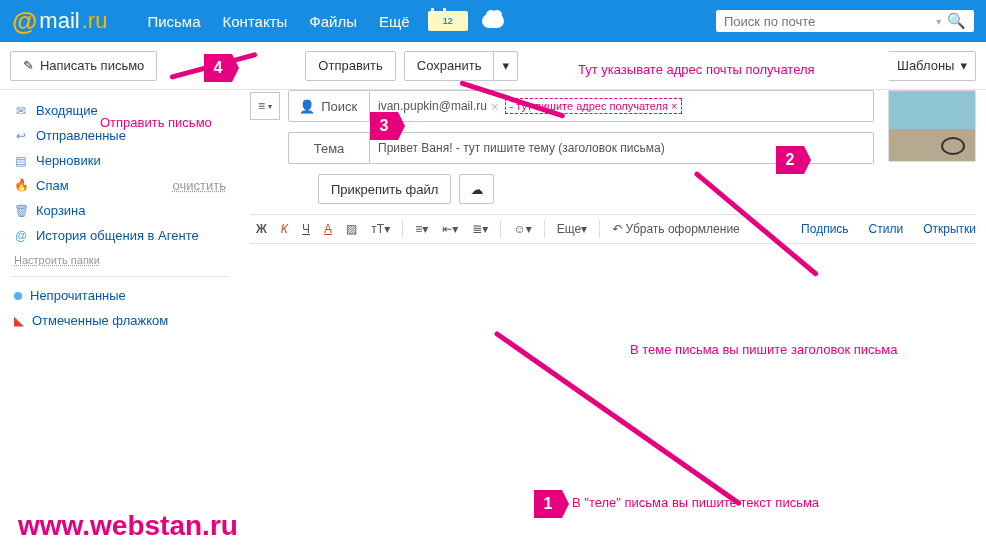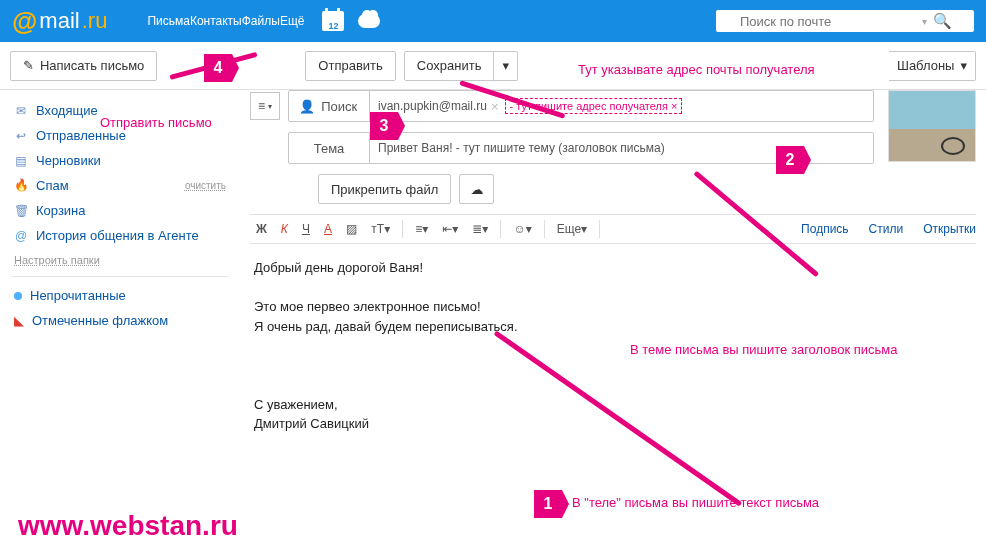--- a/index.html
+++ b/index.html
@@ -2,48 +2,48 @@
 <html><head>
 <meta charset="utf-8">
 <style>
 *{box-sizing:border-box;margin:0;padding:0;font-family:Arial,Helvetica,sans-serif}
 body{width:986px;height:550px;overflow:hidden;background:#fff;font-size:13px;color:#333;position:relative}
 .topbar{background:#168de2;height:42px;display:flex;align-items:center;padding:0 12px;color:#fff}
 .logo{display:flex;align-items:center;gap:2px;font-size:22px;font-weight:500}
 .logo .at{color:#ffb400;font-size:26px;font-weight:bold}
 .logo .m{color:#fff}
 .logo .ru{color:#ffb400}
-.topnav{display:flex;margin-left:40px;font-size:12px}
+.topnav{display:flex;gap:22px;margin-left:40px;font-size:15px}
 .topnav span{cursor:pointer}
 .topicons{display:flex;gap:14px;margin-left:18px;align-items:center}
-.cal-icon{width:22px;height:20px;background:#ffffff;border-radius:2px;position:relative;display:flex;align-items:flex-end;justify-content:center}
+.cal-icon{width:40px;height:20px;background:#fef9c3;border-radius:2px;position:relative;display:flex;align-items:center;justify-content:center}
 .cal-icon::before{content:"";position:absolute;top:-3px;left:3px;width:3px;height:5px;background:#fff;border-radius:1px;box-shadow:12px 0 #fff}
 .cal-icon span{color:#168de2;font-size:9px;font-weight:bold}
 .cloud-icon{width:22px;height:14px;background:#fff;border-radius:10px;position:relative}
 .cloud-icon::before{content:"";position:absolute;width:10px;height:10px;background:#fff;border-radius:50%;top:-4px;left:4px;box-shadow:6px 0 #fff}
-.search{margin-left:auto;display:flex;align-items:center;background:#fff;border-radius:2px;height:22px;width:258px;padding:0 24px}
+.search{margin-left:auto;display:flex;align-items:center;background:#fff;border-radius:2px;height:22px;width:258px;padding:0 8px}
 .search input{border:none;outline:none;flex:1;font-size:13px;color:#555}
 .search .caret{color:#aaa;font-size:10px;margin:0 6px}
 .search .mag{color:#999;font-size:15px}
 .row2{display:flex;align-items:center;height:48px;border-bottom:1px solid #e0e0e0;padding:0 10px}
 .btn{background:#fff;border:1px solid #c6c6c6;border-radius:2px;height:30px;padding:0 12px;display:flex;align-items:center;gap:6px;cursor:pointer;font-size:13px;color:#333}
 .compose-btn{margin-right:8px}
 .pencil{font-size:13px;color:#333}
 .toolbar{display:flex;gap:8px;margin-left:140px}
 .btn-group{display:flex}
 .btn-group .btn{border-radius:0}
 .btn-group .btn:first-child{border-radius:2px 0 0 2px}
 .btn-group .btn:last-child{border-radius:0 2px 2px 0;border-left:none;padding:0 8px}
 .templates{margin-left:auto}
 .main{display:flex;height:calc(100% - 90px)}
 .sidebar{width:240px;padding:8px 0}
 .folder{display:flex;align-items:center;gap:8px;padding:5px 14px;color:#0857a6;cursor:pointer;font-size:13px}
 .folder .ico{width:14px;text-align:center;color:#6b92c4;font-size:12px}
 .folder.spam{justify-content:space-between}
-.clearlink{color:#999;font-size:10px;text-decoration:underline dotted}
+.clearlink{color:#999;font-size:13px;text-decoration:underline dotted}
 .configure{color:#999;font-size:11px;padding:6px 14px;text-decoration:underline dotted;cursor:pointer}
 .sep{height:1px;background:#e5e5e5;margin:4px 12px 6px}
 .bluedot{width:8px;height:8px;border-radius:50%;background:#4fb0ff;display:inline-block}
 .redflag{color:#e23c2f;font-size:13px}
 .content{flex:1;padding:0 10px;position:relative}
 .field-row{display:flex;align-items:center;margin-bottom:10px}
 .hamburger{width:30px;height:28px;border:1px solid #c6c6c6;display:flex;align-items:center;justify-content:center;font-size:12px;cursor:pointer;margin-right:8px;gap:3px;color:#555}
 .label-box{border:1px solid #c6c6c6;border-radius:2px 0 0 2px;height:32px;display:flex;align-items:center;padding:0 10px;background:#fff;color:#555;gap:6px;min-width:82px}
 .input-box{border:1px solid #c6c6c6;border-left:none;border-radius:0 2px 2px 0;height:32px;flex:1;display:flex;align-items:center;padding:0 8px;background:#fff;font-size:12px;color:#555;gap:6px;max-width:520px}
 .chip{display:flex;align-items:center;gap:4px}
@@ -200,36 +200,28 @@
       <span class="fmt"><span>тТ</span>▾</span>
       <span class="vsep"></span>
       <span class="fmt"><span>≡</span>▾</span>
       <span class="fmt"><span>⇤</span>▾</span>
       <span class="fmt"><span>≣</span>▾</span>
       <span class="vsep"></span>
       <span class="fmt"><span>☺</span>▾</span>
       <span class="vsep"></span>
       <span class="fmt"><span>Еще</span>▾</span>
       <span class="vsep"></span>
+      <span class="fmt">↶ <span>Убрать оформление</span></span>
       <div class="fmt-right">
         <span>Подпись</span>
         <span>Стили</span>
         <span>Открытки</span>
       </div>
     </div>
 
-    <div class="body-text">Добрый день дорогой Ваня!
-
-Это мое первео электронное письмо!
-Я очень рад, давай будем переписываться.
-
-
-
-С уважением,
-Дмитрий Савицкий</div>
   </div>
 </div>
 
 <div class="pinkline" style="left:170px;top:75px;width:90px;transform:rotate(-15deg)"></div>
 <div class="pinkline" style="left:460px;top:80px;width:110px;transform:rotate(18deg)"></div>
 <div class="pinkline" style="left:695px;top:170px;width:160px;transform:rotate(40deg)"></div>
 <div class="pinkline" style="left:495px;top:330px;width:300px;transform:rotate(35deg)"></div>
 
 <div class="marker" style="left:204px;top:54px">4</div>
 <div class="marker" style="left:370px;top:112px">3</div>

